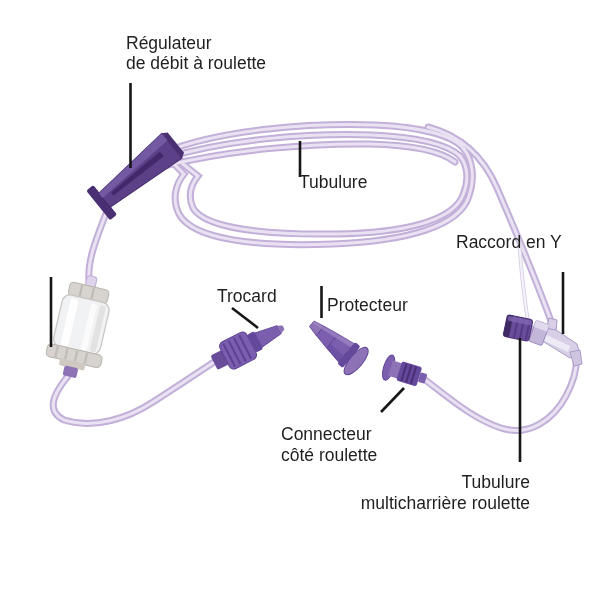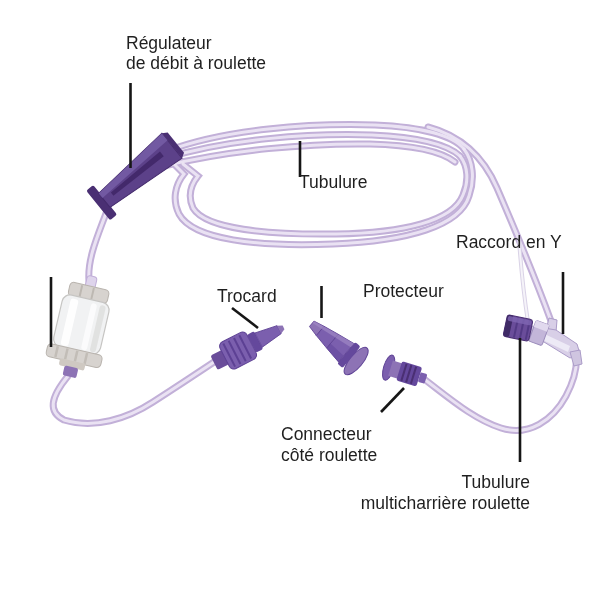--- a/index.html
+++ b/index.html
@@ -154,21 +154,21 @@
 
   <div class="lbl" style="left:299px;top:172px;">
     <span>Tubulure</span>
   </div>
 
 
   <div class="lbl" style="left:169px;top:286px;margin-left:48px;">
     <span>Trocard</span>
   </div>
 
-  <div class="lbl" style="left:327px;top:281px;margin-left:36px;">
+  <div class="lbl" style="left:327px;top:295px;">
     <span>Protecteur</span>
   </div>
 
   <div class="lbl" style="left:456px;top:232px;">
     <span>Raccord en Y</span>
   </div>
 
   <div class="lbl" style="left:281px;top:404px;line-height:21px;margin-top:20px;">
     <span>Connecteur</span>
     <span>côté roulette</span>

